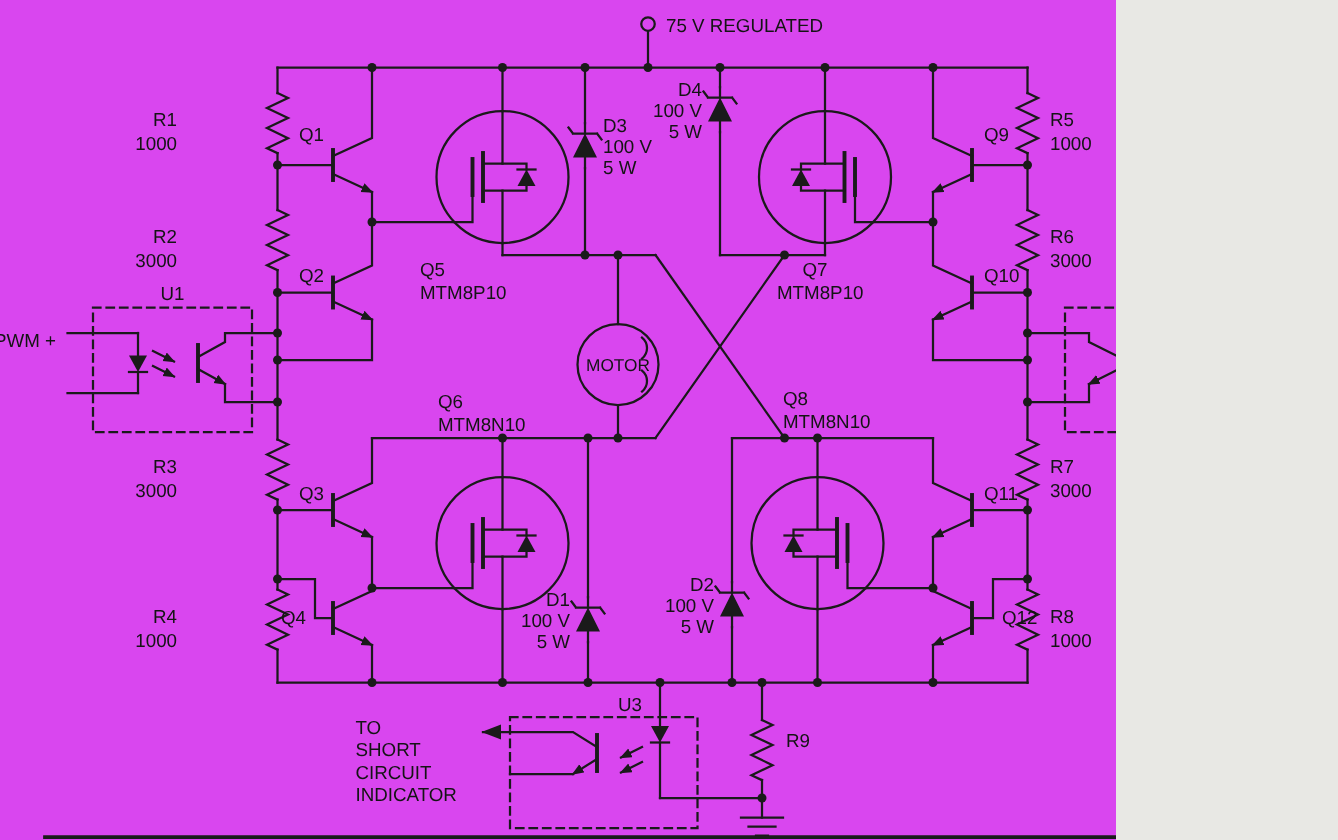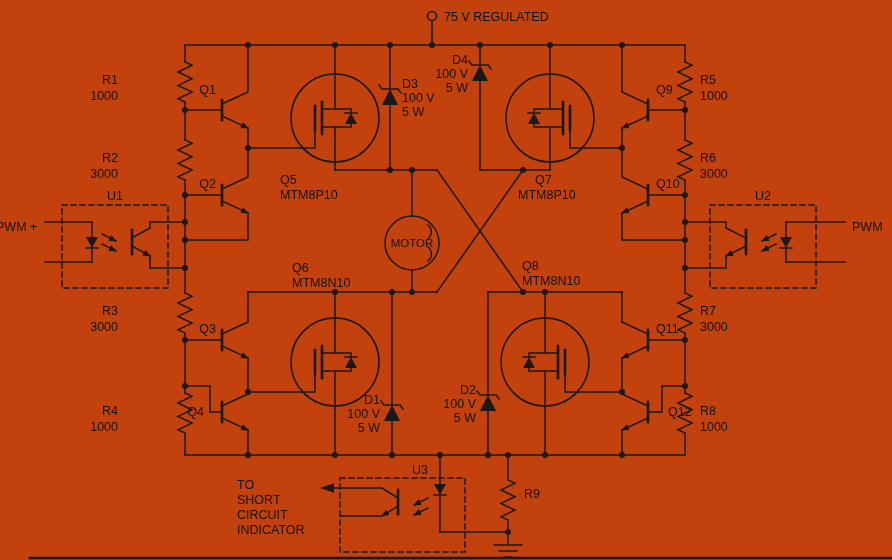--- a/index.html
+++ b/index.html
@@ -1,16 +1,16 @@
 <!DOCTYPE html>
 <html><head>
 <meta charset="utf-8">
 <style>
   html,body{margin:0;padding:0;background:#e8e8e4;}
-  .stage{width:892px;height:560px;background:#c2410c;position:relative;overflow:hidden;}
+  .stage{width:744px;height:560px;background:#d946ef;position:relative;overflow:hidden;}
   svg{display:block;}
   svg path, svg line, svg circle, svg rect{stroke:#1a1a1a;stroke-width:1.5;fill:none;stroke-linecap:square;}
   svg path.thick{stroke-width:2.6;}
   svg path.fill{fill:#1a1a1a;stroke:none;}
   svg circle.dot{fill:#1a1a1a;stroke:none;}
   svg rect.dash{stroke-dasharray:5 4;}
   svg text{font-family:"Liberation Sans",sans-serif;font-size:12.5px;fill:#141414;stroke:none;}
   svg text.small{font-size:11.5px;}
   svg path.border{stroke-width:2.5;}
 </style>

